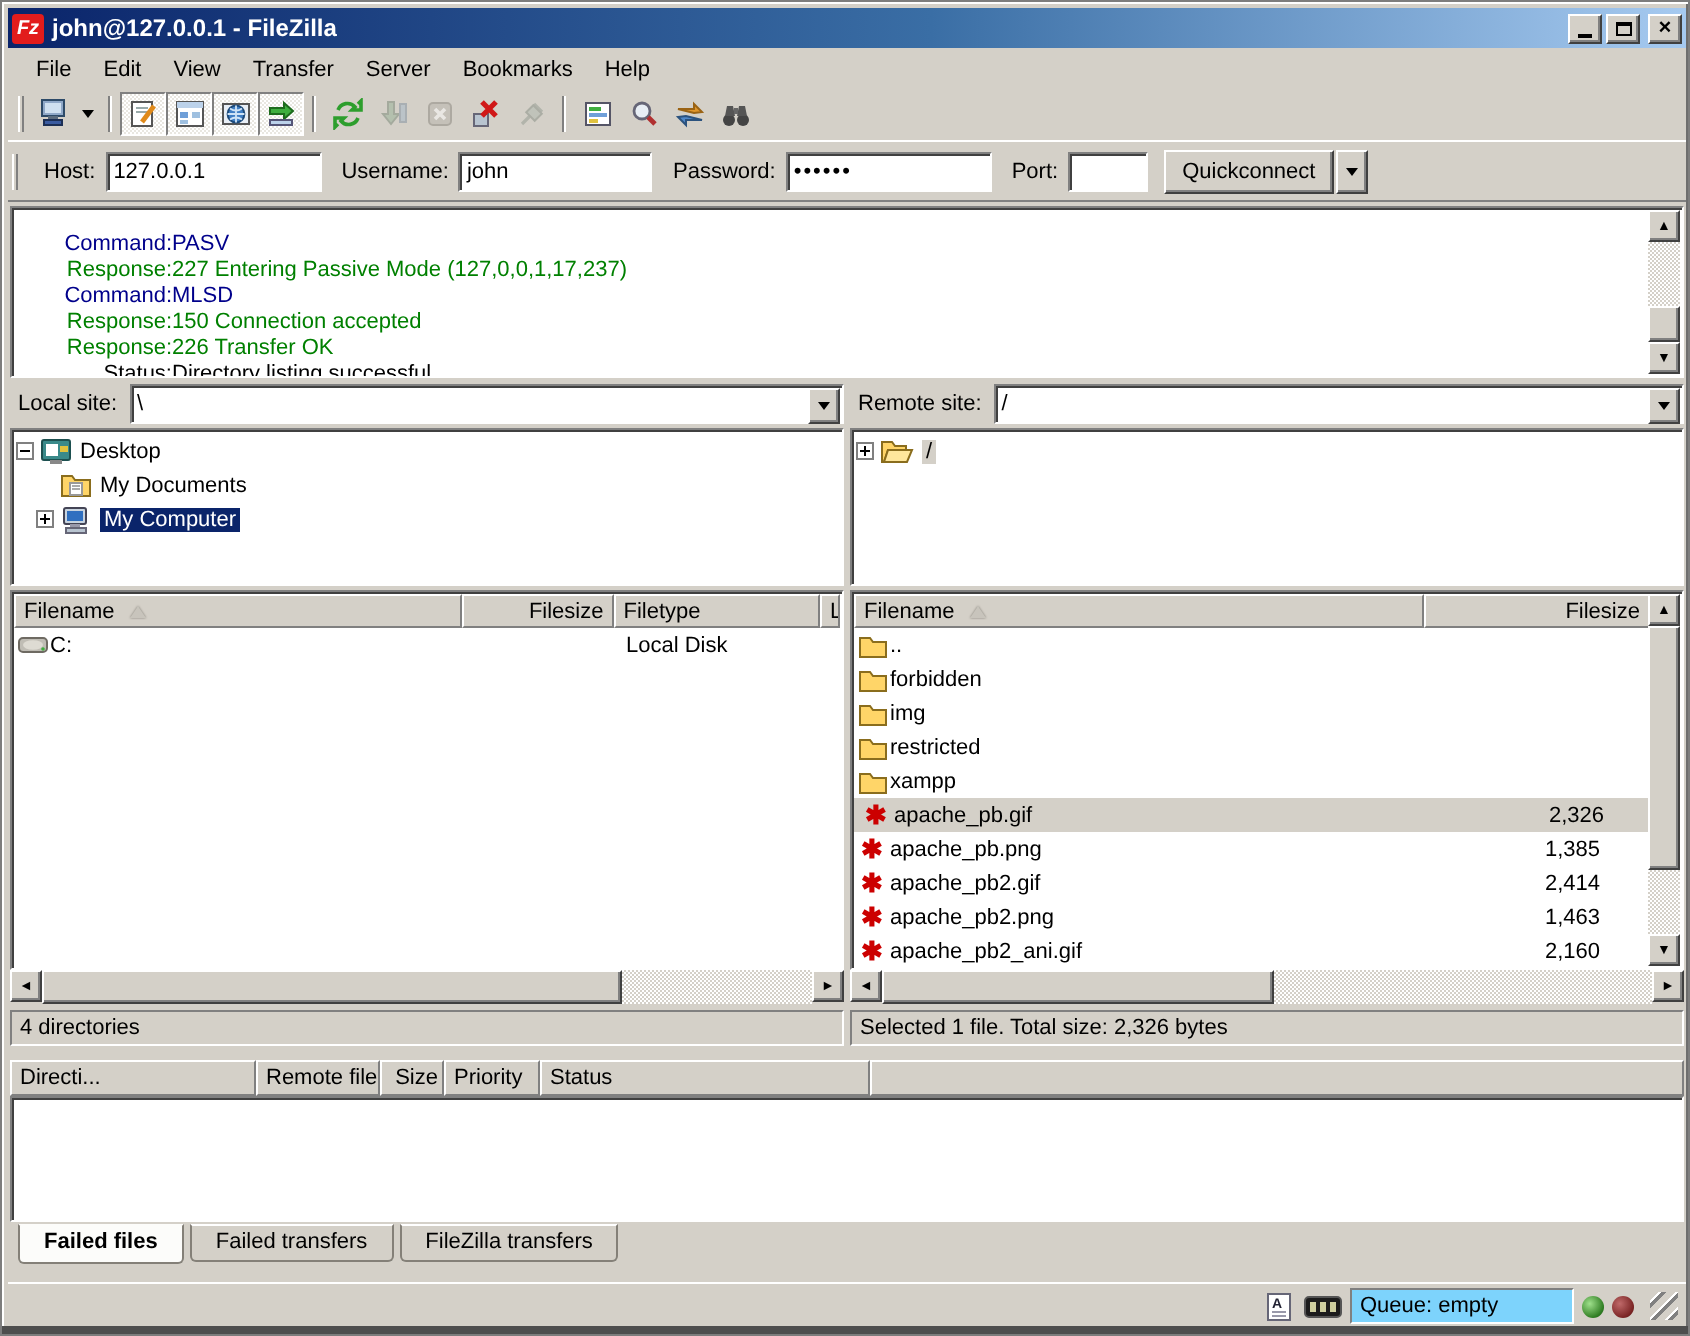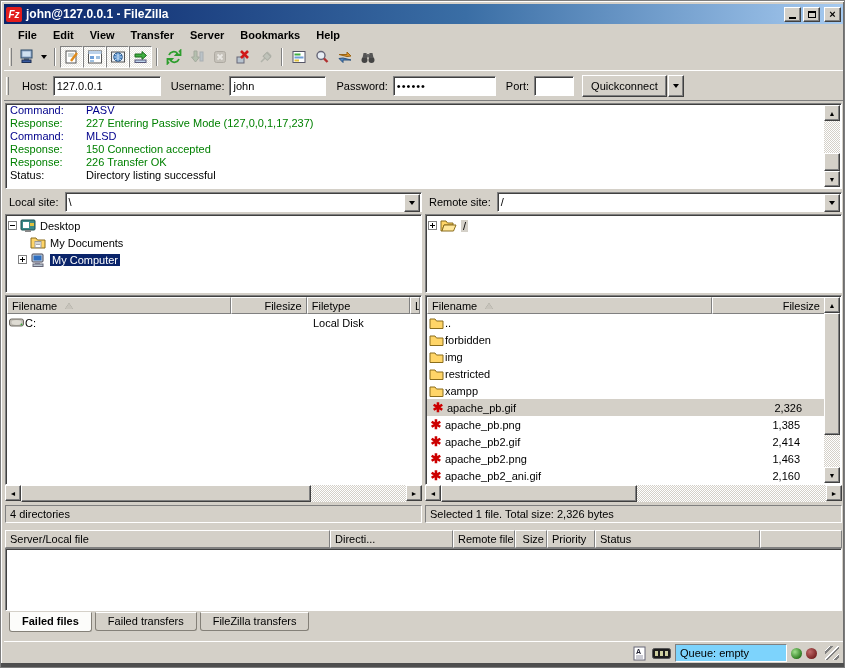--- a/index.html
+++ b/index.html
@@ -24,41 +24,41 @@
     background:linear-gradient(90deg,#0a246a,#3a6ea5 55%,#a6caf0);padding:0 2px;}
   .fzlogo{width:16px;height:15px;background:#e21c1c;color:#fff;font-weight:bold;font-size:10px;
     display:flex;align-items:center;justify-content:center;margin-right:4px;border-radius:2px;font-style:italic;}
   .title-text{color:#fff;font-weight:bold;font-size:12px;flex:1;white-space:nowrap;}
   .winbtn{width:17px;height:15px;margin-left:2px;display:flex;align-items:center;justify-content:center;
     font-size:10px;font-weight:bold;line-height:1;color:#000;}
   .glyph-min{width:7px;height:2px;background:#000;margin-top:7px;}
   .glyph-max{width:8px;height:7px;border:1px solid #000;border-top:2px solid #000;}
   .glyph-x{font-size:11px;font-weight:bold;}
   
-  .menubar{left:3px;top:25px;width:839px;height:17px;display:flex;align-items:center;padding-left:6px;font-weight:bold;}
+  .menubar{left:3px;top:25px;width:839px;height:17px;display:flex;align-items:center;padding-left:6px;}
   .menu-item{padding:1px 8px;cursor:default;}
   .toolbar{left:3px;top:43px;width:839px;height:25px;display:flex;align-items:center;padding-left:2px;}
   .tgrip{width:3px;height:18px;border-left:1px solid #fff;border-right:1px solid #808080;margin:0 3px;}
   .tsep{width:2px;height:18px;border-left:1px solid #808080;border-right:1px solid #fff;margin:0 4px;}
   .tbtn{width:23px;height:22px;display:flex;align-items:center;justify-content:center;border:1px solid transparent;}
   .tbtn.pressed{border-color:#808080 #fff #fff #808080;background-color:#e9e7e1;
     background-image:linear-gradient(45deg,#fff 25%,transparent 25%,transparent 75%,#fff 75%),
     linear-gradient(45deg,#fff 25%,transparent 25%,transparent 75%,#fff 75%);background-size:2px 2px;background-position:0 0,1px 1px;}
   .tbtn svg{display:block;}
   .dd-arrow{width:0;height:0;border-left:3px solid transparent;border-right:3px solid transparent;border-top:4px solid #000;}
   .tbtn-dd{width:12px;height:22px;display:flex;align-items:center;justify-content:center;}
   
   .quickbar{left:3px;top:69px;width:839px;height:31px;display:flex;align-items:center;
     border-top:1px solid #fff;border-bottom:1px solid #808080;}
   .quickbar label{margin:0 5px 0 10px;}
   .qc-input{height:20px;padding:2px 3px;font-size:11px;outline:none;}
   .btn{height:22px;padding:2px 8px;font-size:11px;display:flex;align-items:center;justify-content:center;cursor:default;}
   .combo-btn{width:16px;height:18px;display:flex;align-items:center;justify-content:center;}
   
-  .logbox{left:4px;top:102px;width:837px;height:86px;padding:0 0 2px 4px;overflow:hidden;}
+  .logbox{left:4px;top:102px;width:837px;height:86px;padding:12px 0 2px 4px;overflow:hidden;text-align:right;}
   .log-line{display:flex;line-height:13px;white-space:nowrap;}
   .log-prefix{width:76px;flex:none;}
   .log-command{color:#00008b;}
   .log-response{color:#008000;}
   .log-status{color:#000;}
   .vscroll{position:absolute;top:1px;right:1px;bottom:1px;width:16px;display:flex;flex-direction:column;}
   .sb-btn{width:16px;height:16px;flex:none;display:flex;align-items:center;justify-content:center;font-size:7px;line-height:1;color:#000;}
   .sb-track{flex:1;}
   .sb-thumb{flex:none;}
   
@@ -500,23 +500,20 @@
     <div class="hscroll">
       <span class="sb-btn b-out">◄</span>
       <span class="sb-thumb b-out" style="width:196px;height:17px;"></span>
       <span class="sb-track dither"></span>
       <span class="sb-btn b-out">►</span>
     </div>
     <div class="panestatus">Selected 1 file. Total size: 2,326 bytes</div>
   </div>
 
   <div class="abs qheader">
-    <span class="hdrcell" style="width:325px;">
-        <span>Server/Local file</span>
-      </span>
     <span class="hdrcell" style="width:123px;">
         <span>Directi...</span>
       </span>
     <span class="hdrcell" style="width:62px;">
         <span>Remote file</span>
       </span>
     <span class="hdrcell" style="width:32px;justify-content:flex-end;padding-right:2px;">
         <span>Size</span>
       </span>
     <span class="hdrcell" style="width:48px;">

